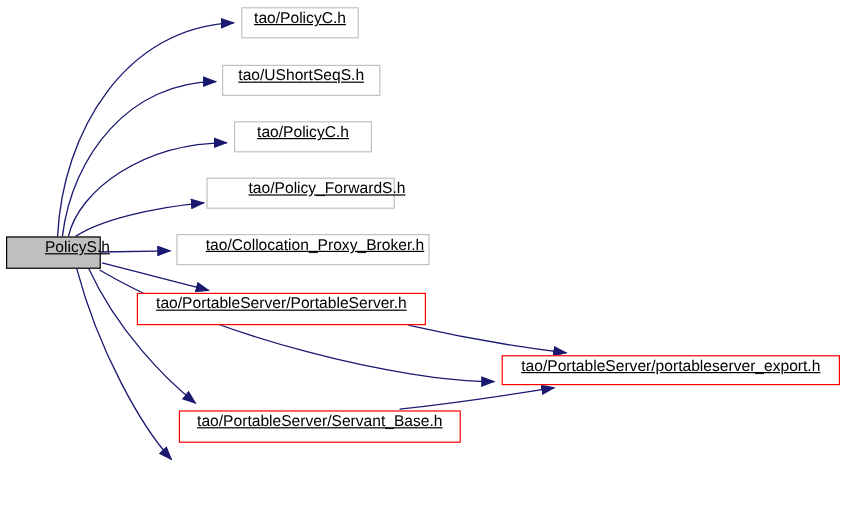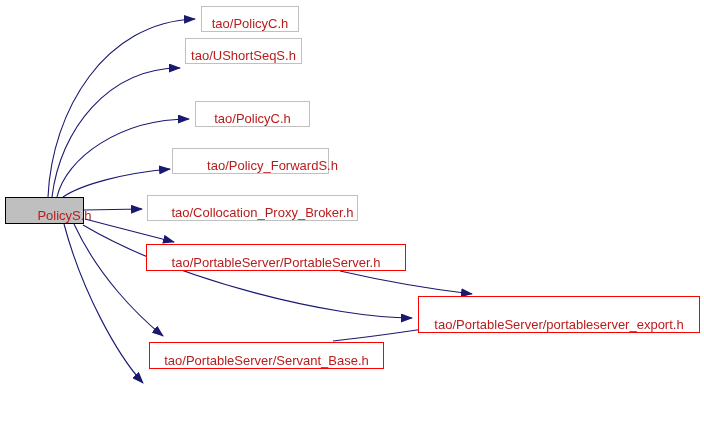--- a/index.html
+++ b/index.html
@@ -21,25 +21,26 @@
     top: 0;
     width: 704px;
     height: 421px;
   }
   .node {
     position: absolute;
     box-sizing: border-box;
     background: #ffffff;
     border: 1px solid #c0c0c0;
     display: flex;
-    align-items: flex-end;
+    align-items: flex-start;
     justify-content: center;
     white-space: nowrap;
     font-size: 13px;
-    color: #b91c1c;
+    color: #000000;
+    text-decoration: underline;
   }
   .node.main {
     background: #bfbfbf;
     border: 1px solid #000000;
   }
   .node.linked {
     border: 1px solid #ff0000;
   }
 </style>
 </head>
@@ -69,41 +70,41 @@
   </svg>
 
   <div class="node main" style="left:5px; top:197px; width:79px; height:27px;padding-left:40px;">
     <span>PolicyS.h</span>
   </div>
 
   <div class="node" style="left:201px; top:6px; width:98px; height:26px;">
     <span>tao/PolicyC.h</span>
   </div>
 
-  <div class="node" style="left:185px; top:38px; width:117px; height:26px;">
+  <div class="node" style="left:185px; top:54px; width:132px; height:26px;">
     <span>tao/UShortSeqS.h</span>
   </div>
 
   <div class="node" style="left:195px; top:101px; width:115px; height:26px;">
     <span>tao/PolicyC.h</span>
   </div>
 
   <div class="node" style="left:172px; top:148px; width:157px; height:26px;padding-left:44px;">
     <span>tao/Policy_ForwardS.h</span>
   </div>
 
   <div class="node" style="left:147px; top:195px; width:211px; height:26px;padding-left:20px;">
     <span>tao/Collocation_Proxy_Broker.h</span>
   </div>
 
-  <div class="node linked" style="left:146px; top:244px; width:260px; height:27px;">
+  <div class="node linked" style="left:114px; top:244px; width:241px; height:27px;">
     <span>tao/PortableServer/PortableServer.h</span>
   </div>
 
-  <div class="node linked" style="left:418px; top:296px; width:282px; height:37px;">
+  <div class="node linked" style="left:418px; top:296px; width:282px; height:25px;">
     <span>tao/PortableServer/portableserver_export.h</span>
   </div>
 
   <div class="node linked" style="left:149px; top:342px; width:235px; height:27px;">
     <span>tao/PortableServer/Servant_Base.h</span>
   </div>
 
 
 </div>
 

